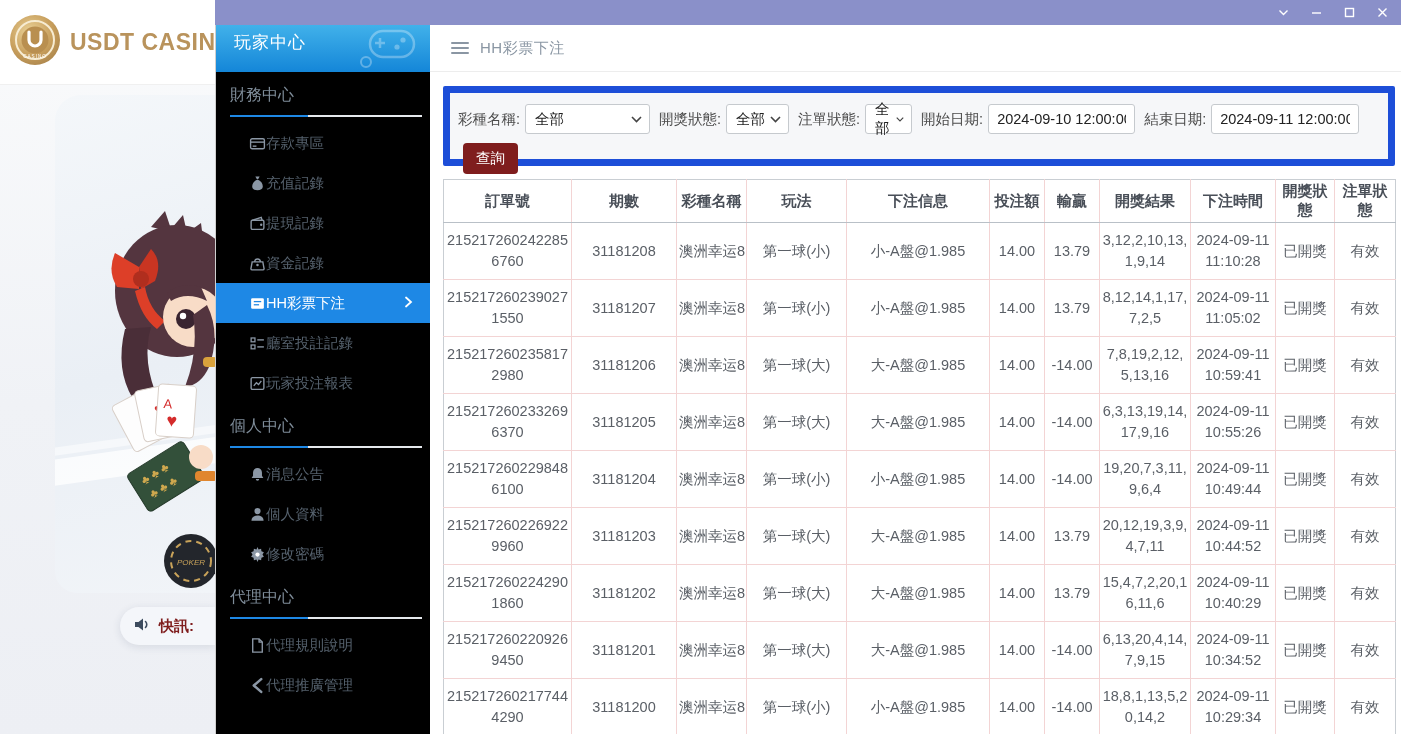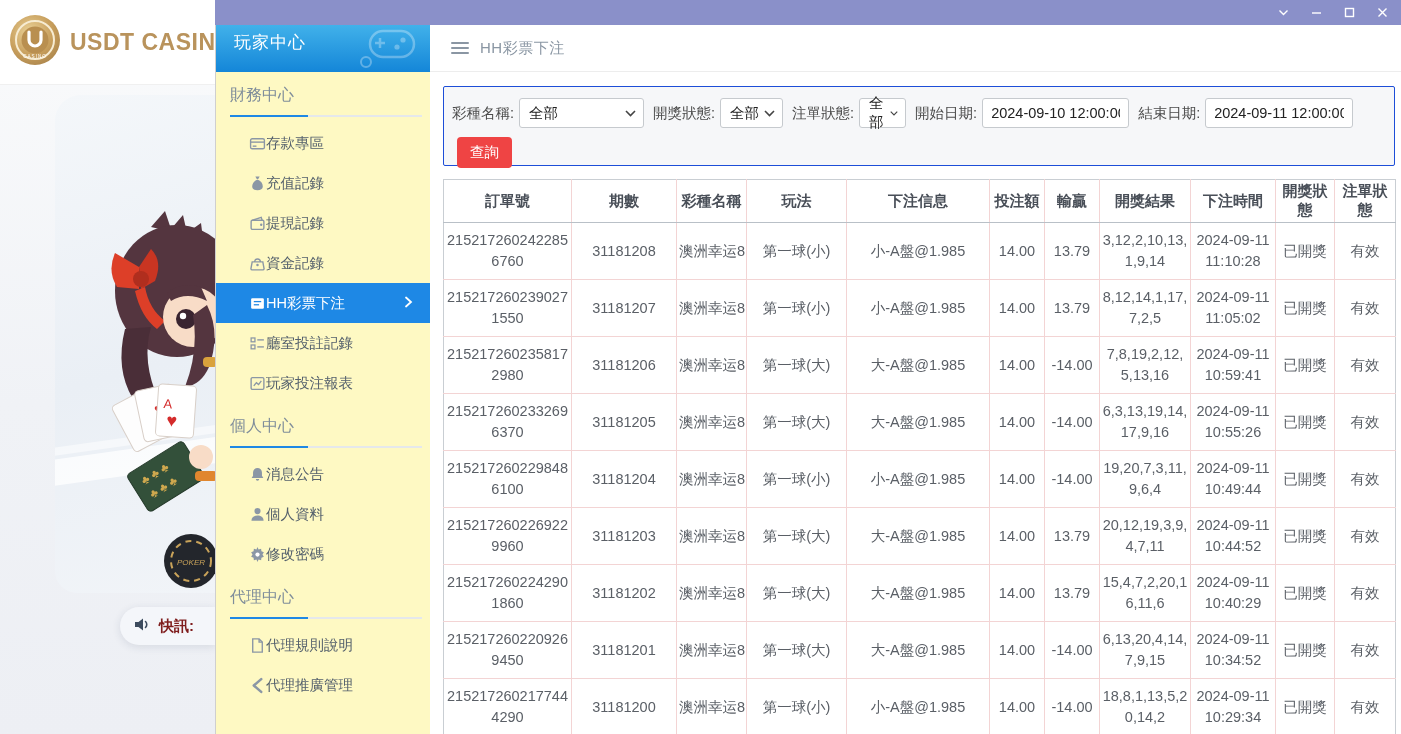--- a/index.html
+++ b/index.html
@@ -24,21 +24,21 @@
     background:#f4f6fa; border-radius:19px 0 0 19px; box-shadow:0 2px 8px rgba(40,60,90,.12);
     display:flex; align-items:center; gap:8px; padding-left:14px; }
   .ticker-label { font-size:15px; font-weight:bold; color:#7f1d1d; white-space:nowrap; }
 
   
   .topbar { position:absolute; left:215px; top:0; width:1186px; height:25px; background:#8a90c9;
     display:flex; align-items:center; justify-content:flex-end; gap:19px; padding-right:12px; }
   .win-ctrl { width:14px; height:14px; display:flex; align-items:center; justify-content:center; cursor:default; }
 
   
-  .sidebar { position:absolute; left:215px; top:25px; width:215px; height:709px; background:#fef9c3;
+  .sidebar { position:absolute; left:215px; top:25px; width:215px; height:709px; background:#000000;
     border-left:1px solid #cfcfcf; }
   .sidebar-header { height:47px; background:linear-gradient(180deg,#41b1ea 0%,#1486d8 100%);
     padding:6px 0 0 18px; position:relative; overflow:hidden; }
   .sidebar-title { color:#fff; font-size:17px; letter-spacing:1px; }
   .sidebar-sub { color:#eaf6ff; font-size:8px; letter-spacing:1.6px; margin-top:16px; }
   .sidebar-deco { position:absolute; right:10px; top:4px; opacity:.30; }
   .section-title { margin:13px 14px 0; font-size:16px; color:#7f8d9a;font-family:Liberation Serif, serif; }
   .section-rule { height:2px; background:#e5e8ec; margin:9px 8px 6px 14px; position:relative; }
   .section-rule::before { content:""; position:absolute; left:0; top:0; width:78px; height:2px; background:#1e88e5; }
   .nav-item { height:40px; display:flex; align-items:center; padding-left:32px;
@@ -51,32 +51,32 @@
 
   
   .main { position:absolute; left:430px; top:25px; width:971px; height:709px; background:#fff; }
   .main-titlebar { height:47px; border-bottom:1px solid #ededed; display:flex; align-items:center;
     gap:11px; padding-left:21px; }
   .hamburger { width:18px; display:flex; flex-direction:column; gap:3px; cursor:pointer; }
   .hamburger span { display:block; height:2px; background:#8a96a3; border-radius:1px; }
   .main-title { font-size:15px; color:#8a96a3; letter-spacing:.5px; }
 
   .filter-panel { position:absolute; left:13px; top:61px; width:952px; height:80px;
-    background:#f6f7f9; border:1px solid #1d4ed8; border-radius:2px; padding:11px 0 0 8px; }
+    background:#f6f7f9; border:7px solid #1d4ed8; border-radius:2px; padding:11px 0 0 8px; }
   .filter-row { display:flex; align-items:center; }
   .filter-label { font-size:14.5px; color:#4b4b4b; margin:0 5px 0 0; white-space:nowrap; }
   .select-box { height:30px; background:#fff; border:1px solid #c6cace; border-radius:3px;
     display:flex; align-items:center; justify-content:space-between; padding:0 7px 0 9px;
     font-size:14.5px; color:#222; margin-right:9px; cursor:pointer; }
   .sel-lottery { width:125px; } .sel-draw { width:63px; } .sel-order { width:47px; }
   .date-input { height:30px; border:1px solid #c6cace; border-radius:3px; background:#fff;
     font-size:14.5px; color:#222; padding:0 8px; margin-right:9px;
     font-family:"Liberation Sans","DejaVu Sans",sans-serif; }
   .inp-start { width:147px; } .inp-end { width:148px; }
-  .query-btn { margin:9px 0 0 5px; width:55px; height:31px; background:#ef4444; color:#fff;
+  .query-btn { margin:9px 0 0 5px; width:55px; height:31px; background:#7f1d1d; color:#fff;
     border:none; border-radius:4px; font-size:14.5px; cursor:pointer;
     font-family:"Liberation Sans","DejaVu Sans",sans-serif; }
 
   .table-wrap { position:absolute; left:13px; top:154px; width:952px; }
   table.data-table { width:952px; border-collapse:collapse; table-layout:fixed; }
   .data-table th { height:43px; font-size:15px; font-weight:bold; color:#494f58; background:#fff;
     border-right:1px solid #f3d4d4; border-bottom:1px solid #b9c0c7; text-align:center; padding:2px; }
   .data-table td { height:57px; font-size:14.5px; color:#5a5f66; text-align:center; vertical-align:middle;
     border-right:1px solid #f3d4d4; border-bottom:1px solid #f3d4d4; padding:2px; line-height:21px; }
   .data-table th:last-child, .data-table td:last-child { border-right:none; }

